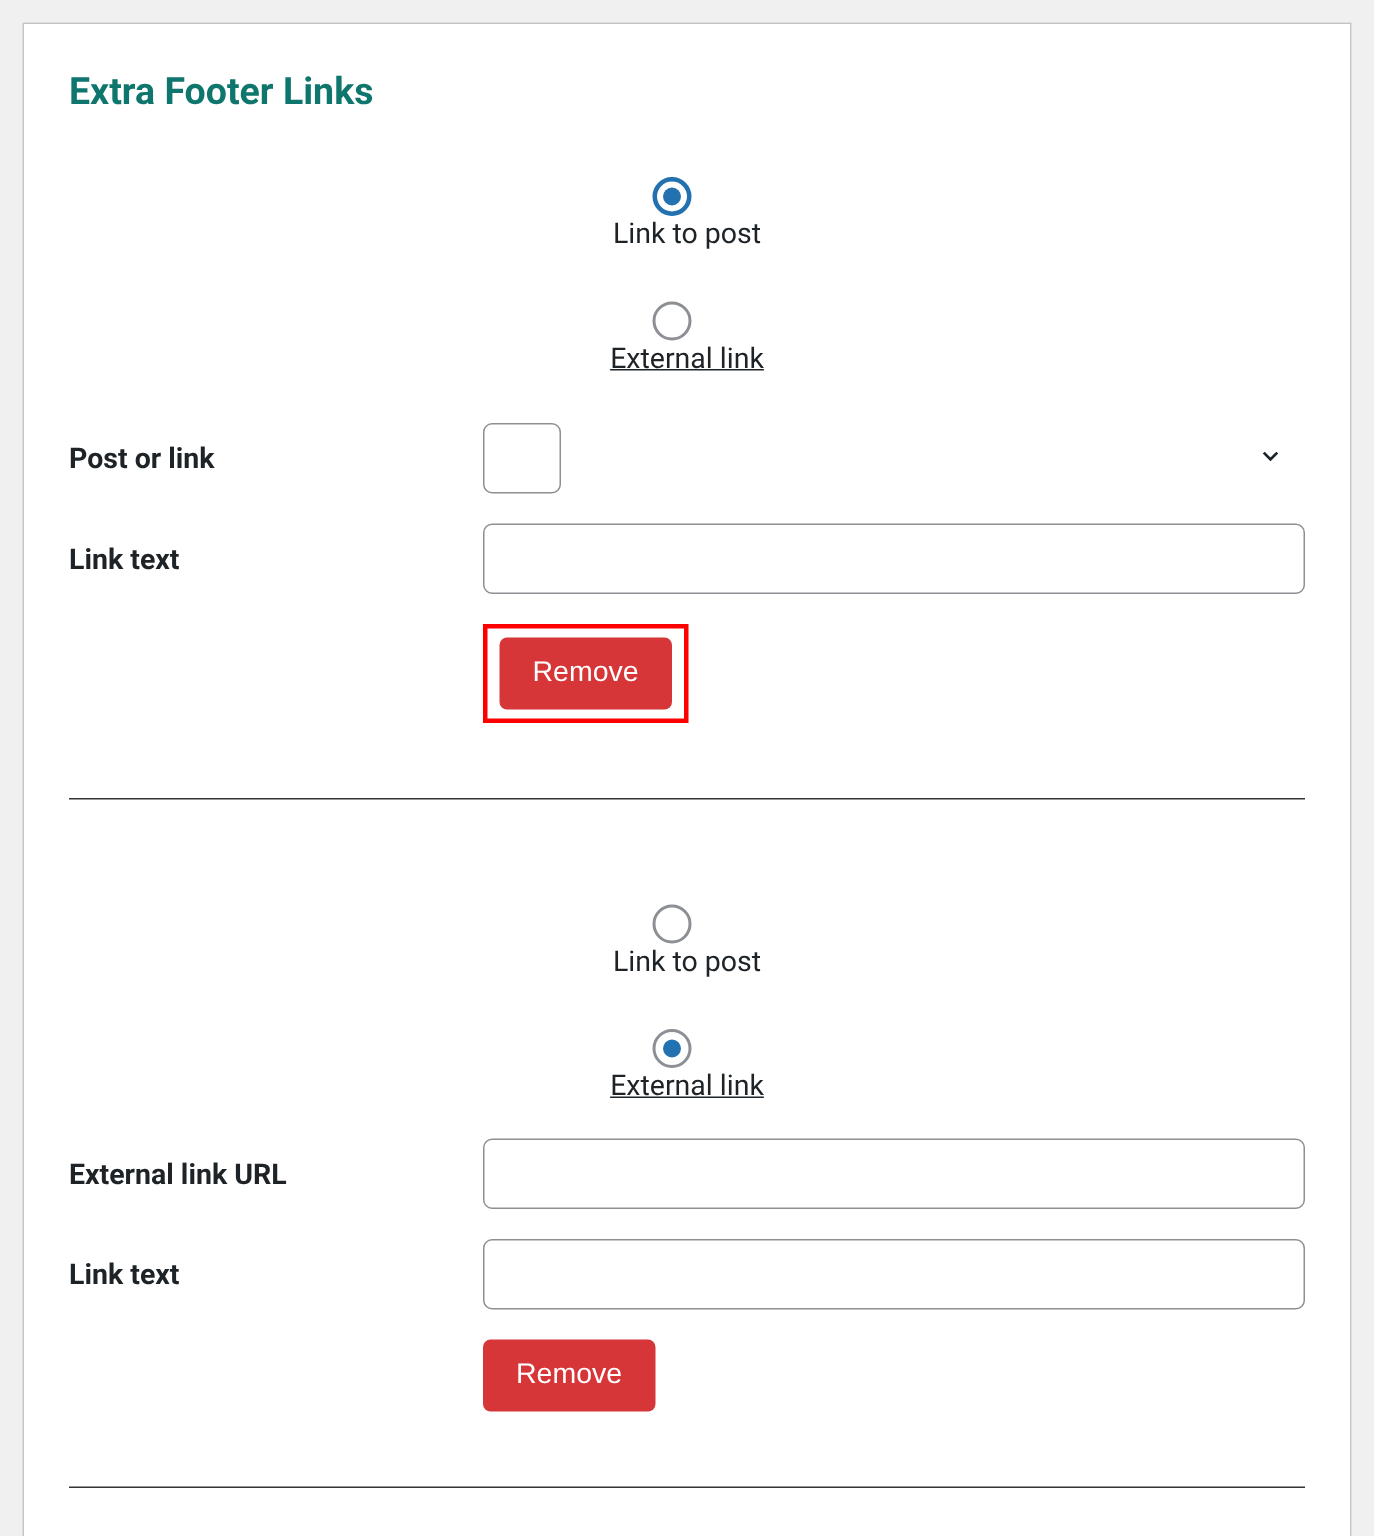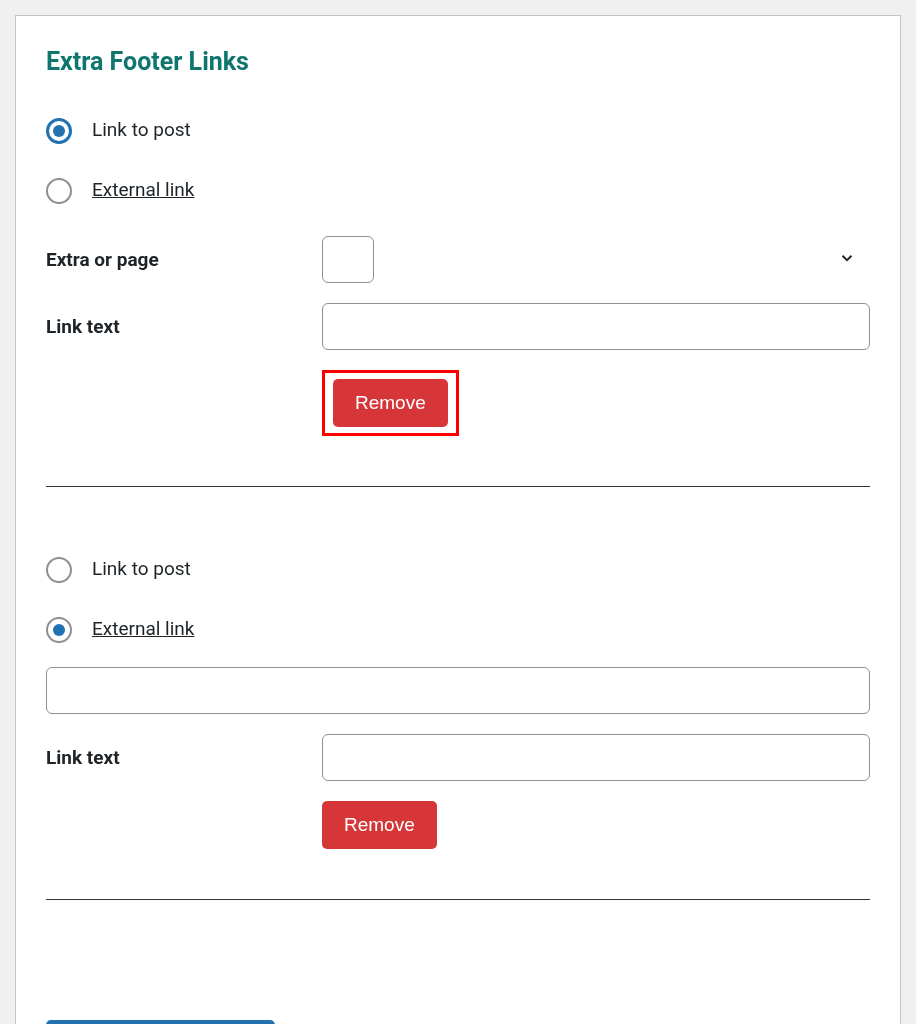--- a/index.html
+++ b/index.html
@@ -23,21 +23,23 @@
       font-size: 25px;
       font-weight: 700;
       color: #0f766e;
       margin-bottom: 42px;
     }
     .radio-group {
       margin-bottom: 32px;
     }
     .radio-row {
       display: flex;
+      align-items: center;
       margin-bottom: 34px;
+      flex-direction: column;
     }
     .radio-row:last-child {
       margin-bottom: 0;
       text-decoration: underline;
     }
     .radio-btn {
       width: 26px;
       height: 26px;
       border-radius: 50%;
       border: 2px solid #8c8f94;
@@ -180,21 +182,21 @@
         <span class="radio-btn selected"></span>
         <span class="radio-label">Link to post</span>
       </div>
       <div class="radio-row">
         <span class="radio-btn"></span>
         <span class="radio-label">External link</span>
       </div>
     </div>
 
     <div class="field-row">
-      <label class="field-label">Extra or page</label>
+      <label class="field-label">Post or link</label>
       <div class="select-wrapper">
         <select class="field-select" value=""></select>
         <span class="chevron">
           <svg viewBox="0 0 24 24">
               <polyline points="6 9 12 15 18 9"></polyline>
             </svg>
         </span>
       </div>
     </div>
 
@@ -219,20 +221,21 @@
         <span class="radio-btn"></span>
         <span class="radio-label">Link to post</span>
       </div>
       <div class="radio-row">
         <span class="radio-btn selected2"></span>
         <span class="radio-label">External link</span>
       </div>
     </div>
 
     <div class="field-row">
+      <label class="field-label">External link URL</label>
       <input type="text" class="field-input" value="" style="">
     </div>
 
     <div class="field-row">
       <label class="field-label">Link text</label>
       <input type="text" class="field-input" value="" style="">
     </div>
 
     <div class="btn-row">
       <button class="btn-remove">Remove</button>

